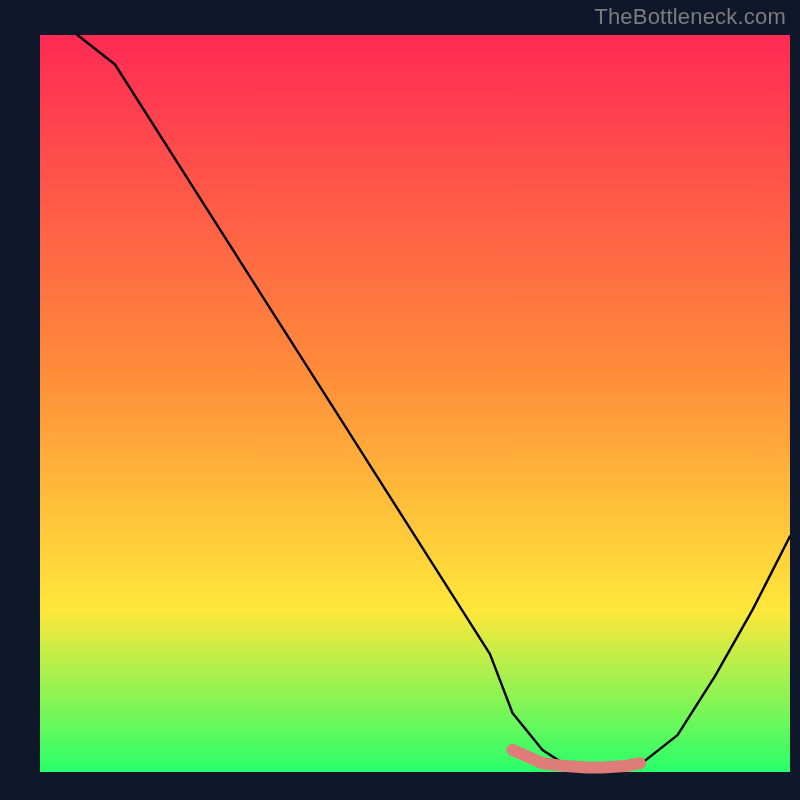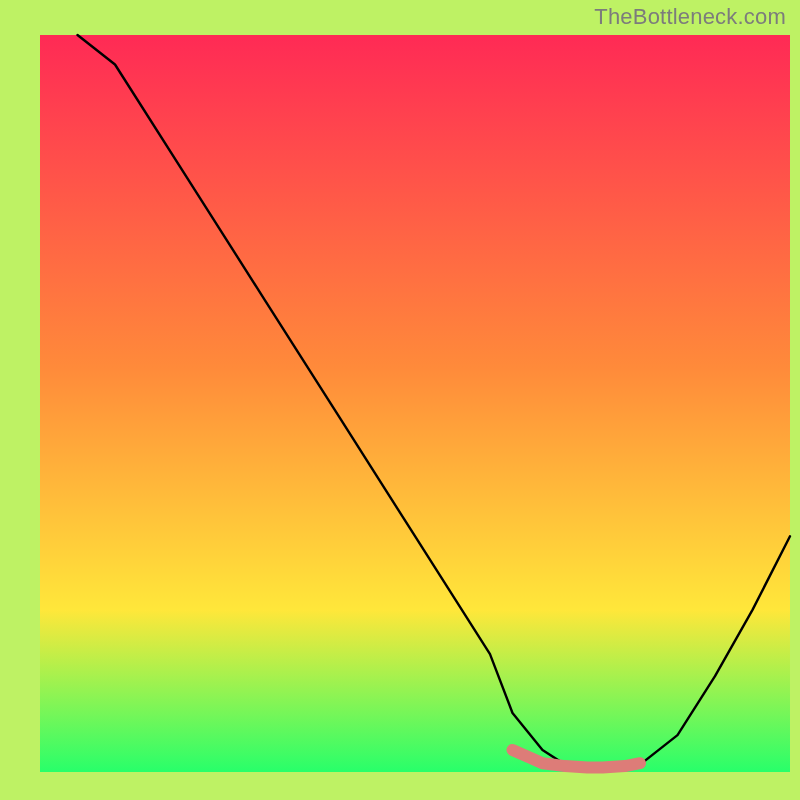--- a/index.html
+++ b/index.html
@@ -8,21 +8,21 @@
     width: 800px;
     height: 800px;
     background: #000;
     font-family: Arial, Helvetica, sans-serif;
     overflow: hidden;
   }
   .frame {
     position: relative;
     width: 800px;
     height: 800px;
-    background: #bef264;
+    background: #0f172a;
   }
   .attribution {
     position: absolute;
     top: 4px;
     right: 14px;
     color: #7c7c7c;
     font-size: 22px;
     font-weight: 400;
     letter-spacing: 0.2px;
     z-index: 10;

